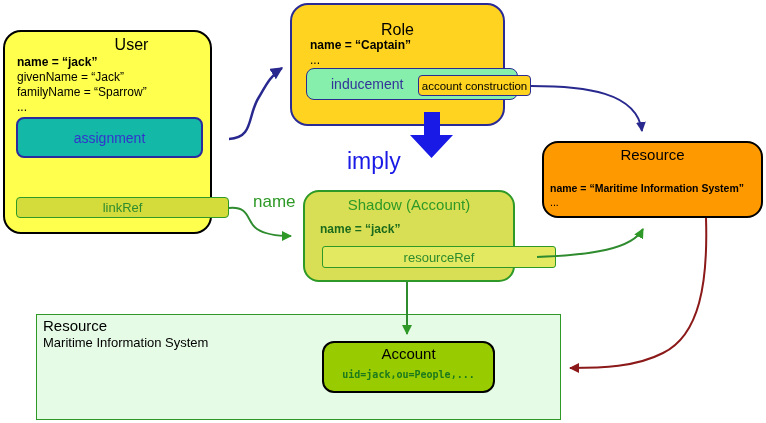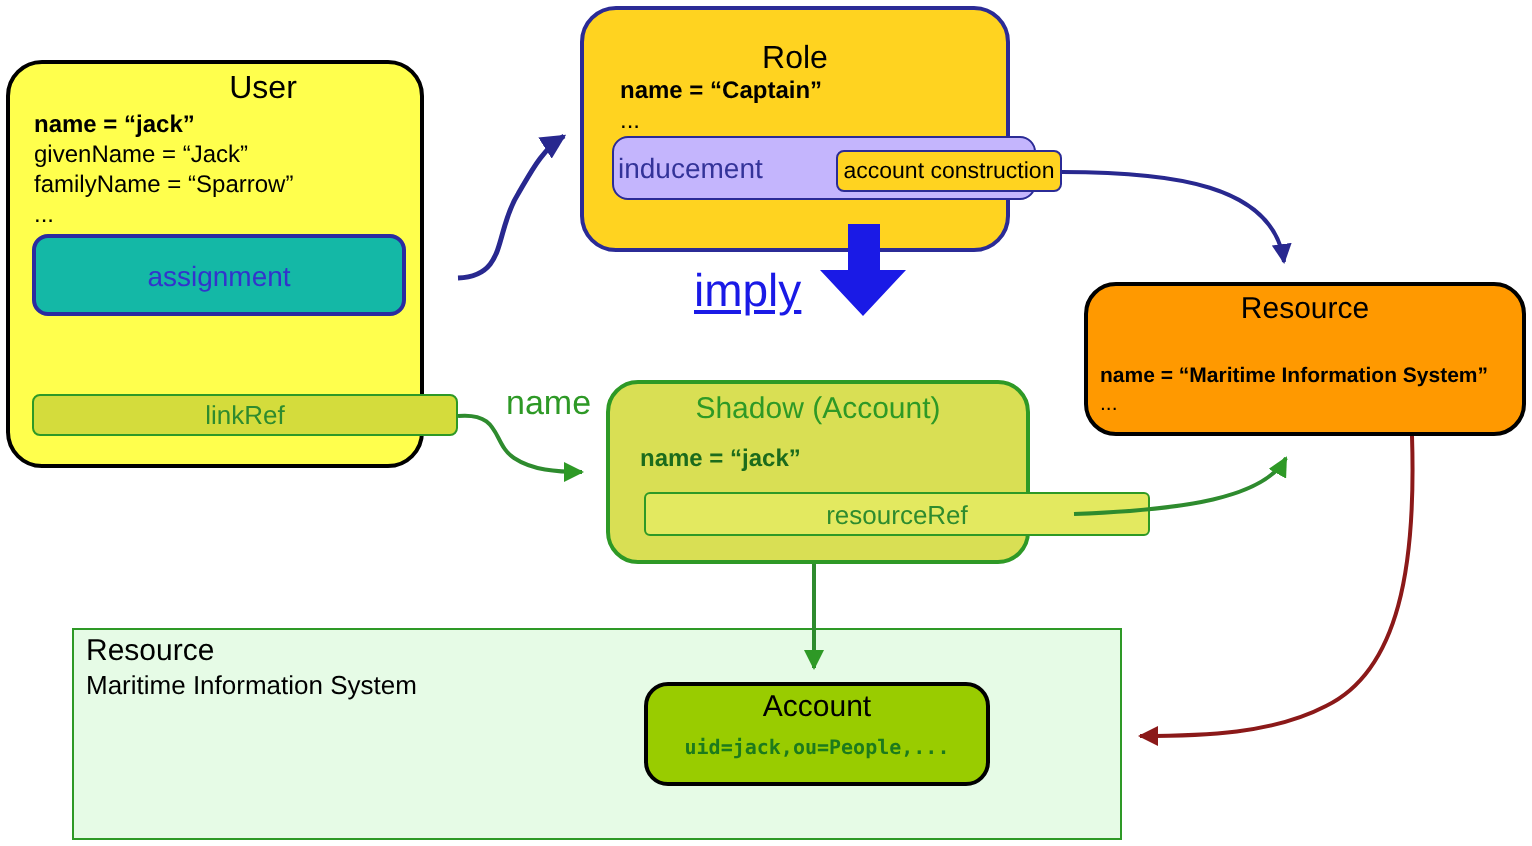--- a/index.html
+++ b/index.html
@@ -22,33 +22,33 @@
     font-size:14px;color:#3333cc;}
   .linkref-box{left:16px;top:197px;width:213px;height:21px;background:#d4dc3c;
     border:1.5px solid #2e9926;border-radius:4px;display:flex;align-items:center;justify-content:center;
     font-size:13px;color:#2e8b2e;}
 
   
   .role-box{left:290px;top:3px;width:215px;height:123px;background:#ffd320;
     border:2px solid #2b2b96;border-radius:18px;}
   .role-title{left:290px;top:10px;width:215px;margin-top:11px;}
   .role-attrs{left:310px;top:38px;}
-  .inducement-box{left:306px;top:68px;width:212px;height:32px;background:#c4b5fd;
+  .inducement-box{left:306px;top:68px;width:212px;height:32px;background:#86efac;
     border:1.5px solid #2b2b96;border-radius:8px;display:flex;align-items:center;
-    padding-left:2px;font-size:14px;color:#333399;}
+    padding-left:24px;font-size:14px;color:#333399;}
   .construction-box{left:418px;top:75px;width:113px;height:21px;background:#ffd320;
     border:1.5px solid #2b2b96;border-radius:4px;display:flex;align-items:center;justify-content:center;
     font-size:11.5px;color:#000;white-space:nowrap;text-align:center;}
 
   
   .shadow-box{left:303px;top:190px;width:212px;height:92px;background:#d9df54;
     border:2px solid #2e9926;border-radius:16px;}
   .shadow-title{left:303px;top:196px;width:212px;font-size:15px;color:#2e9926;}
   .shadow-attrs{left:320px;top:222px;color:#1c6b1c;}
-  .resourceref-box{left:322px;top:246px;width:253px;height:22px;background:#e3e960;
+  .resourceref-box{left:322px;top:246px;width:234px;height:22px;background:#e3e960;
     border:1.5px solid #2e9926;border-radius:3px;display:flex;align-items:center;justify-content:center;
     font-size:13px;color:#2e8b2e;}
 
   
   .resource-box{left:542px;top:141px;width:221px;height:77px;background:#ff9900;
     border:2px solid #000;border-radius:16px;}
   .resource-title{left:542px;top:146px;width:221px;font-size:15px;}
   .resource-attrs{left:550px;top:181px;}
   .resource-attrs .attr{font-size:10.5px;line-height:14px;}
 
@@ -59,21 +59,21 @@
   .container-subtitle{left:43px;top:335px;font-size:13px;}
 
   
   .account-box{left:322px;top:341px;width:173px;height:52px;background:#99cc00;
     border:2px solid #000;border-radius:12px;}
   .account-title{left:322px;top:345px;width:173px;font-size:15px;}
   .account-dn{left:322px;top:369px;width:173px;text-align:center;
     font-family:"DejaVu Sans Mono",monospace;font-size:10px;font-weight:bold;color:#1c7a1c;}
 
   
-  .imply-label{left:347px;top:132px;font-size:23px;color:#1a1ae6;text-decoration:underline;}
+  .imply-label{left:347px;top:148px;font-size:23px;color:#1a1ae6;}
   .link-label{left:253px;top:192px;font-size:17px;color:#2e9926;}
 
   .overlay{position:absolute;left:0;top:0;width:766px;height:423px;pointer-events:none;}
 </style>
 </head>
 <body>
 
 <div class="stage">
 
   <div class="abs user-box"></div>

